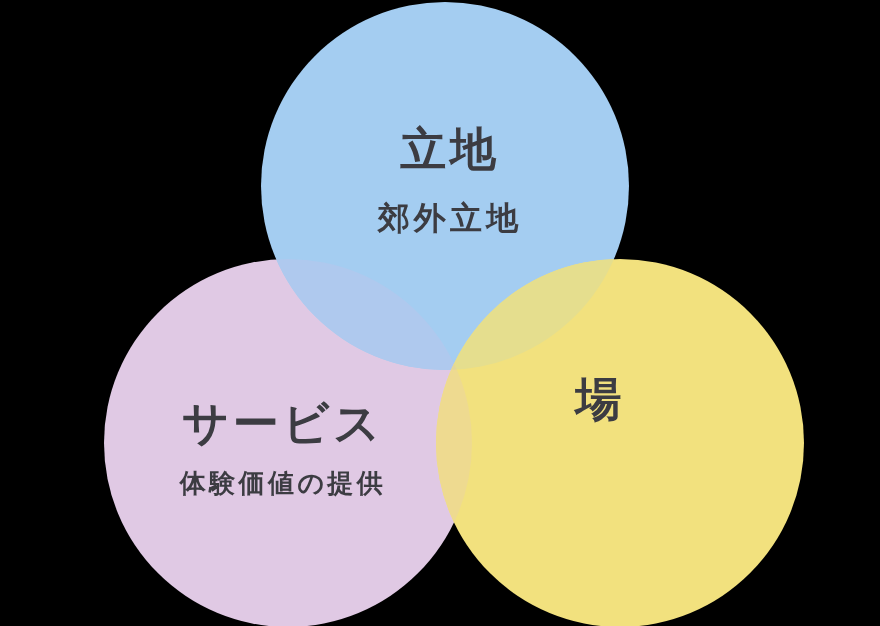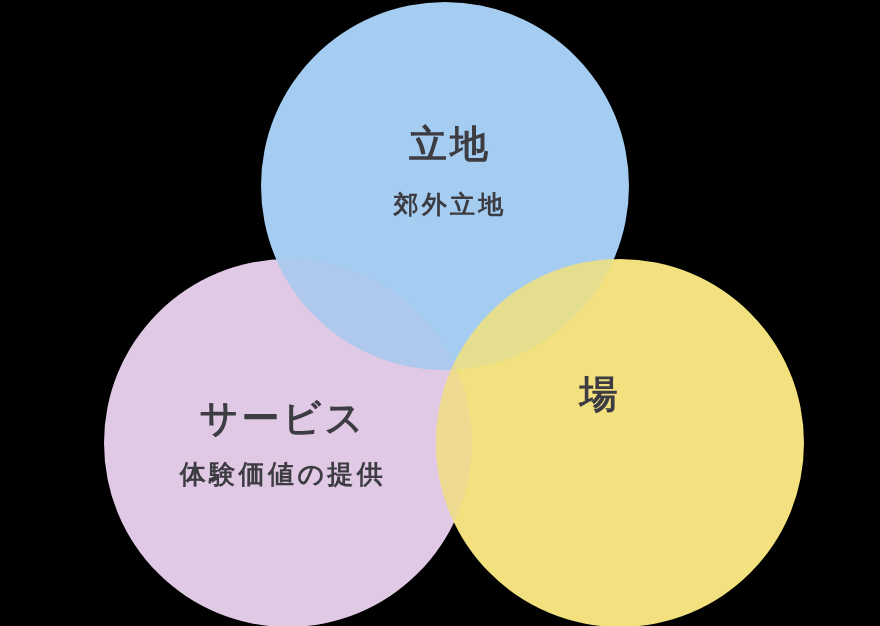--- a/index.html
+++ b/index.html
@@ -25,33 +25,33 @@
   }
   .label {
     position: absolute;
     transform: translateX(-50%);
     text-align: center;
     color: #3C3C42;
     white-space: nowrap;
     pointer-events: none;
   }
   .label .title {
-    font-size: 38px;
+    font-size: 46px;
     font-weight: 700;
     letter-spacing: 0.08em;
     line-height: 1.2;
   }
   .label .subtitle {
     font-size: 26px;
     font-weight: 600;
     letter-spacing: 0.13em;
     line-height: 1.6;
   }
   .label-location { left: 450px; top: 122px; }
-  .label-location .subtitle { margin-top: 16px; font-size: 25px; }
+  .label-location .subtitle { margin-top: 16px; font-size: 32px; }
   .label-service  { left: 283px; top: 396px; }
   .label-service  .subtitle { margin-top: 12px; text-align: center; }
   .label-place    { left: 600px; top: 372px; }
   .label-place    .subtitle { margin-top: 14px; }
 </style>
 </head>
 <body>
 
 <div class="stage">
 

